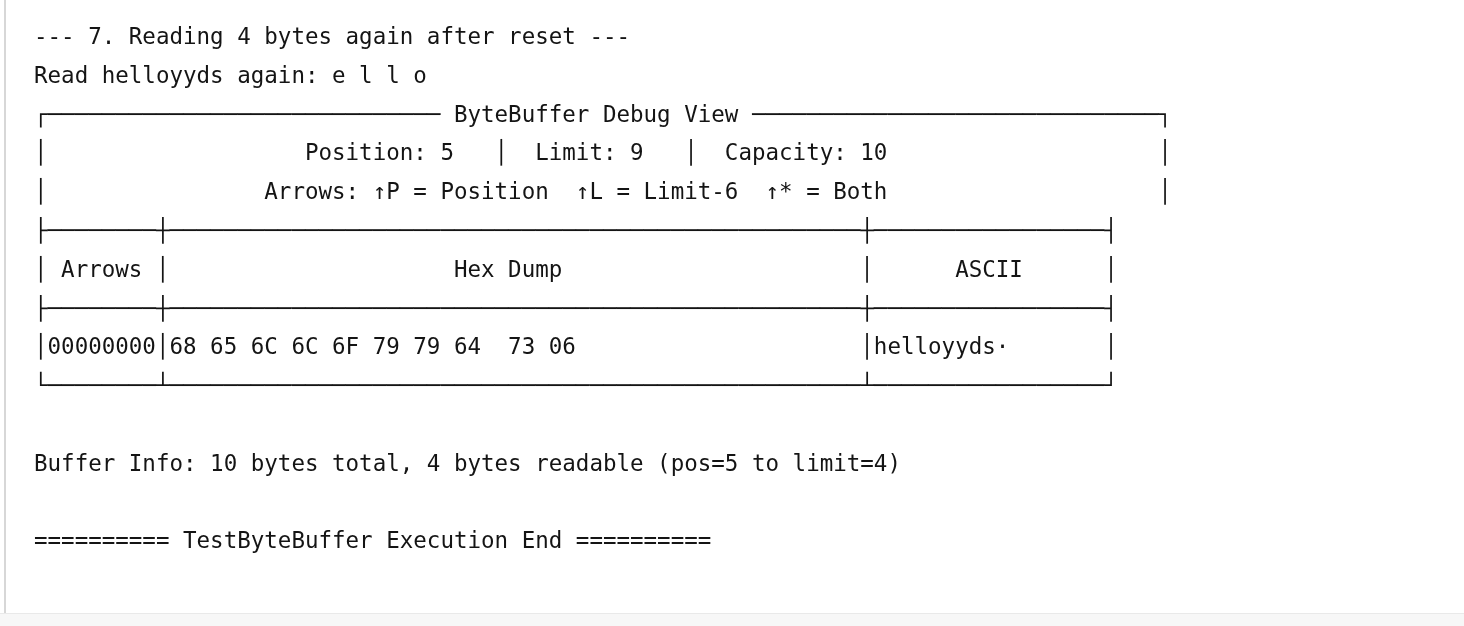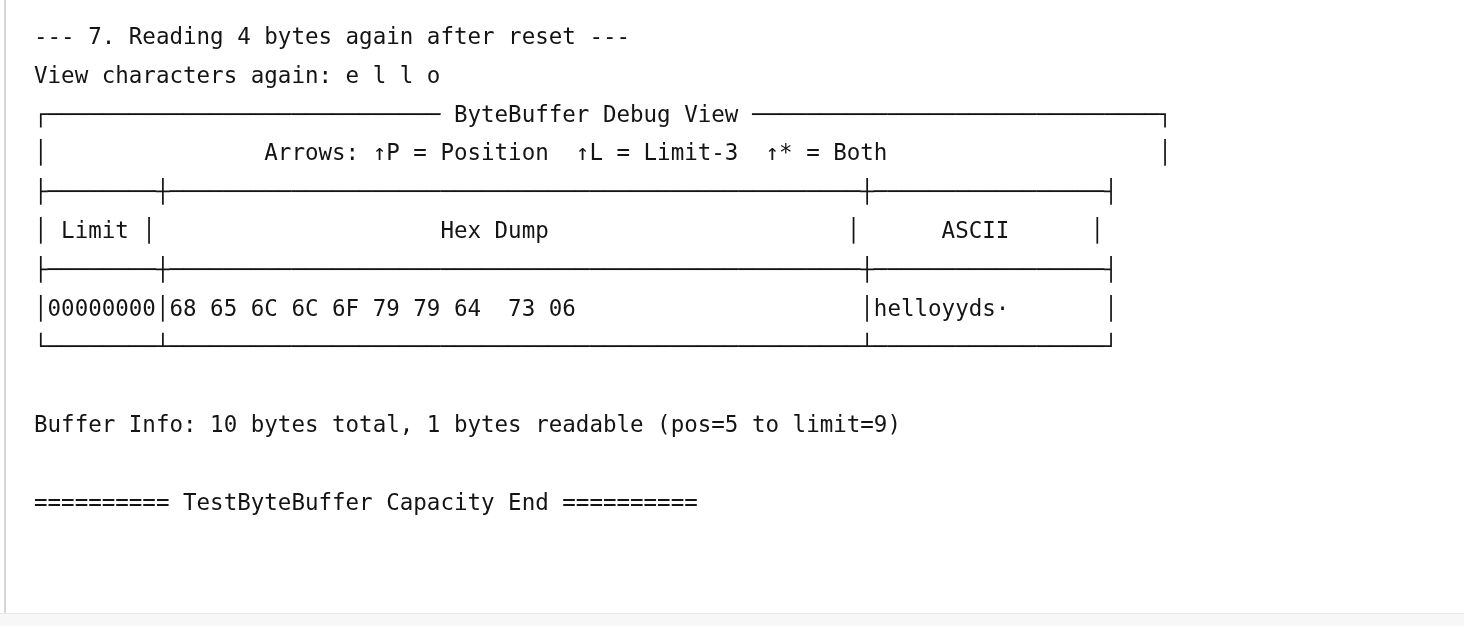--- a/index.html
+++ b/index.html
@@ -42,26 +42,27 @@
 </style>
 </head>
 <body>
 
 <div class="viewport">
   <div class="gutter-line"></div>
   <div class="bottom-strip"></div>
 
   <div class="console">
     <div class="line">--- 7. Reading 4 bytes again after reset ---</div>
-    <div class="line">View characters again: e l l o</div>
+    <div class="line">Read helloyyds again: e l l o</div>
     <div class="line">┌───────────────────────────── ByteBuffer Debug View ──────────────────────────────┐</div>
-    <div class="line">│                Arrows: ↑P = Position  ↑L = Limit-3  ↑* = Both                    │</div>
+    <div class="line">│                   Position: 5   │  Limit: 9   │  Capacity: 10                    │</div>
+    <div class="line">│                Arrows: ↑P = Position  ↑L = Limit-6  ↑* = Both                    │</div>
     <div class="line">├────────┼───────────────────────────────────────────────────┼─────────────────┤</div>
-    <div class="line">│ Limit │                     Hex Dump                      │      ASCII      │</div>
+    <div class="line">│ Arrows │                     Hex Dump                      │      ASCII      │</div>
     <div class="line">├────────┼───────────────────────────────────────────────────┼─────────────────┤</div>
     <div class="line">│00000000│68 65 6C 6C 6F 79 79 64  73 06                     │helloyyds·       │</div>
     <div class="line">└────────┴───────────────────────────────────────────────────┴─────────────────┘</div>
     <div class="line"></div>
-    <div class="line">Buffer Info: 10 bytes total, 1 bytes readable (pos=5 to limit=9)</div>
+    <div class="line">Buffer Info: 10 bytes total, 4 bytes readable (pos=5 to limit=4)</div>
     <div class="line"></div>
-    <div class="line">========== TestByteBuffer Capacity End ==========</div>
+    <div class="line">========== TestByteBuffer Execution End ==========</div>
   </div>
 </div>
 
 </body></html>

